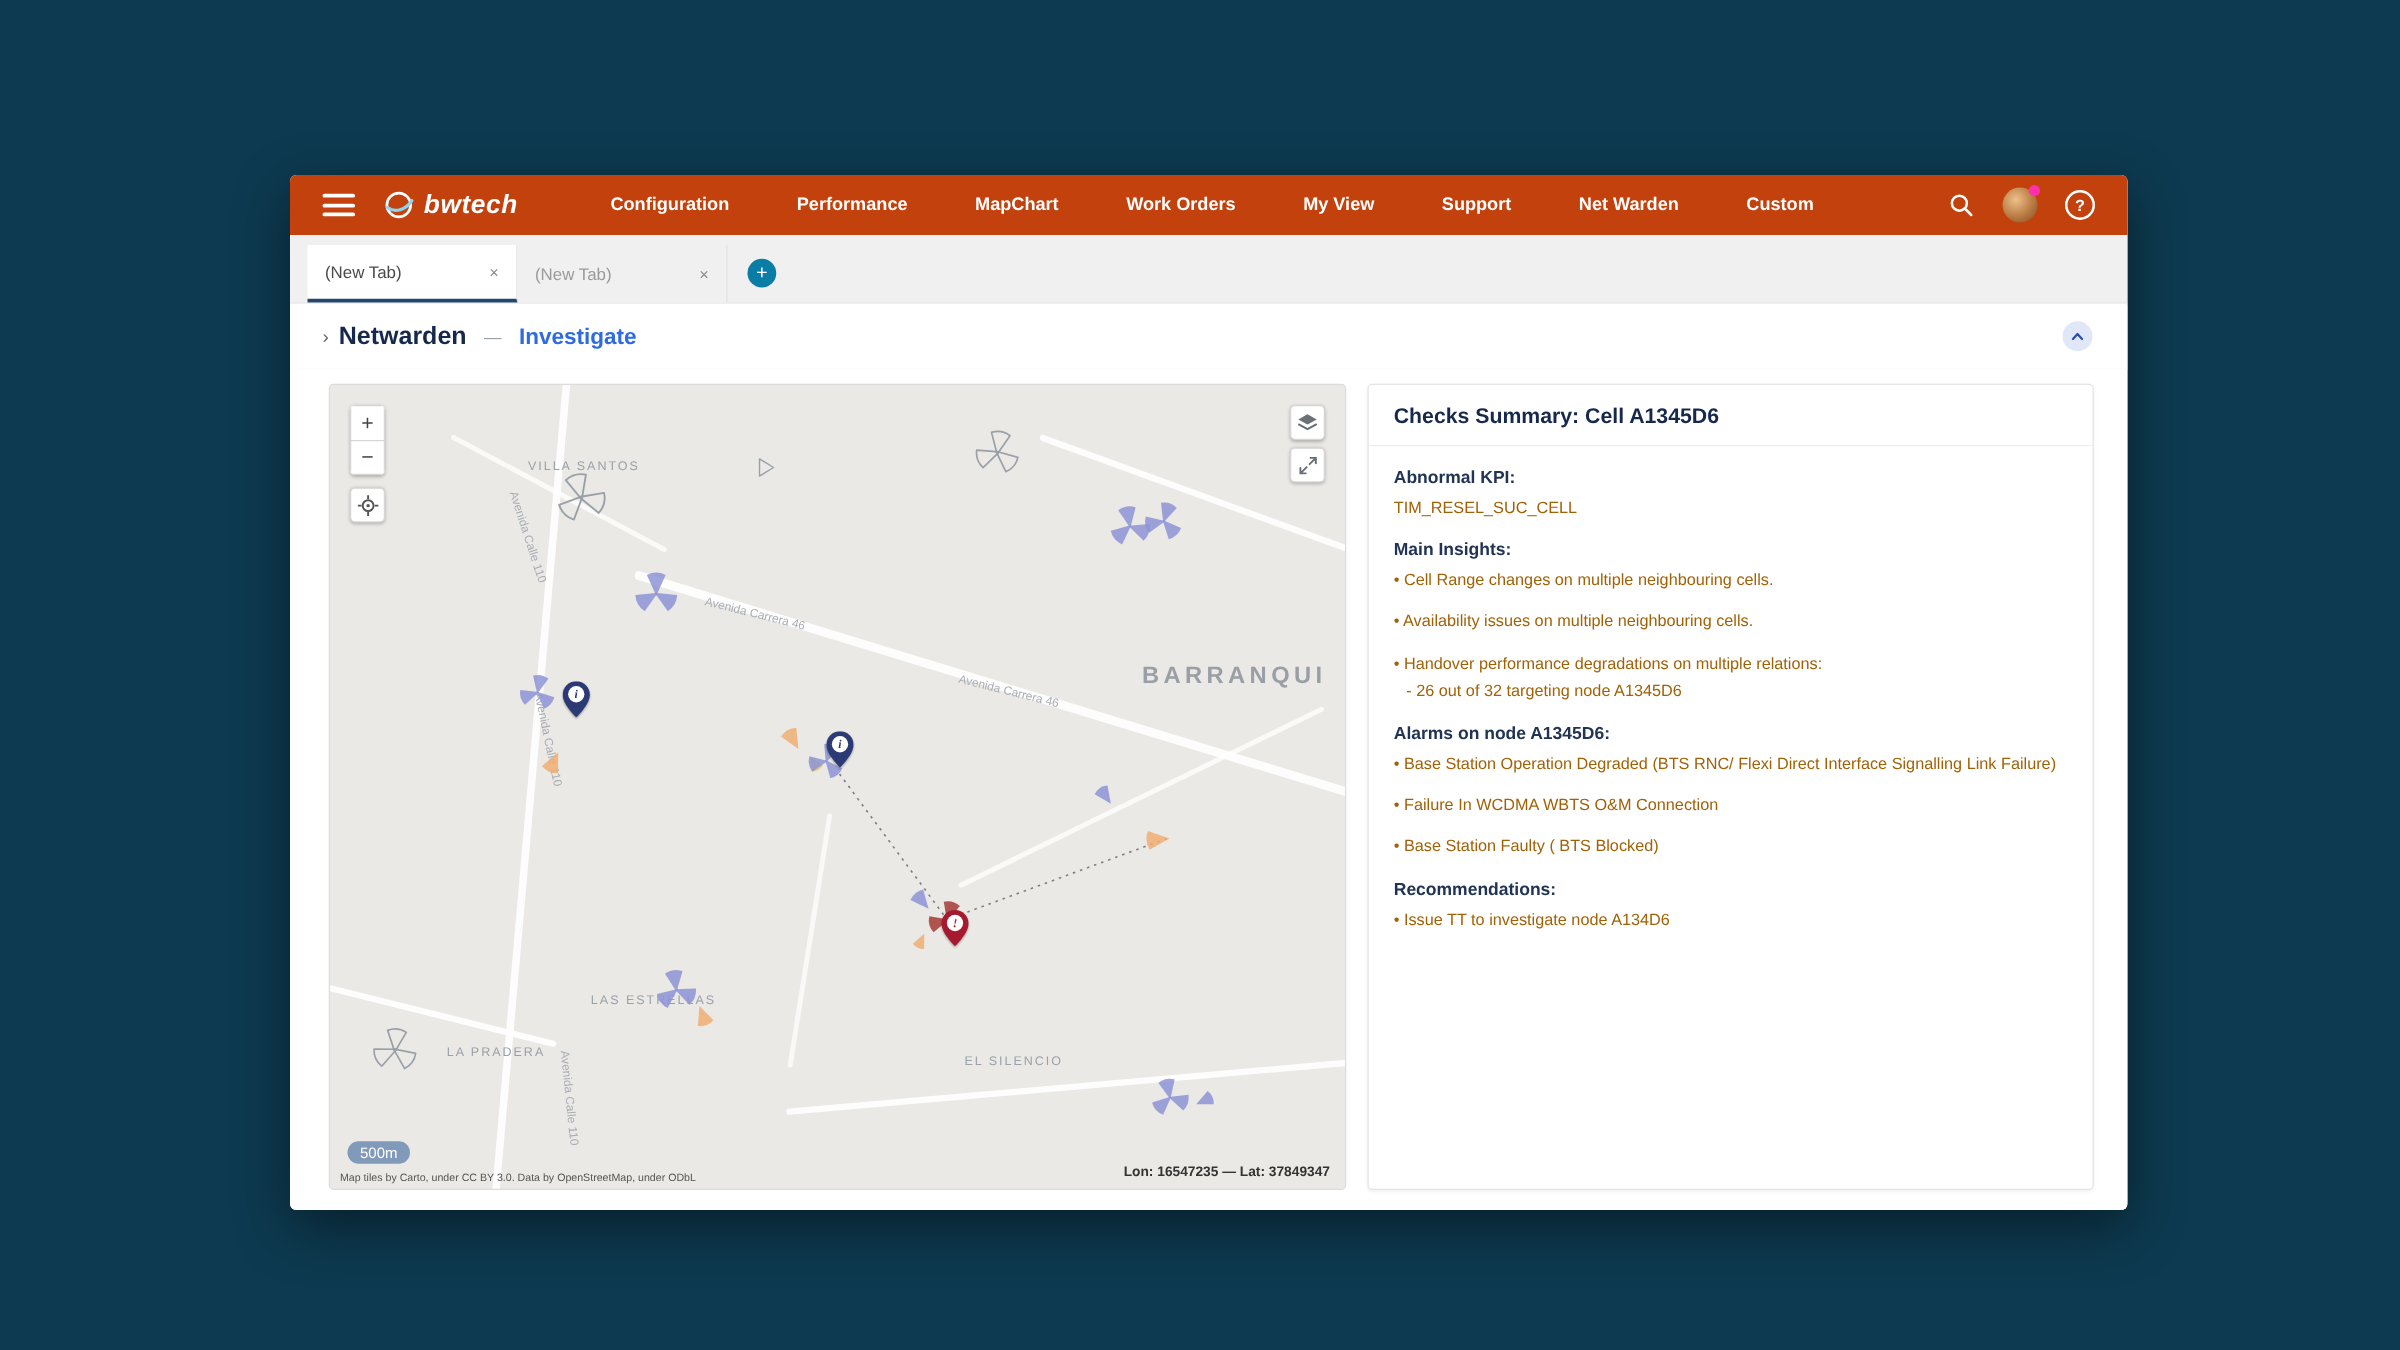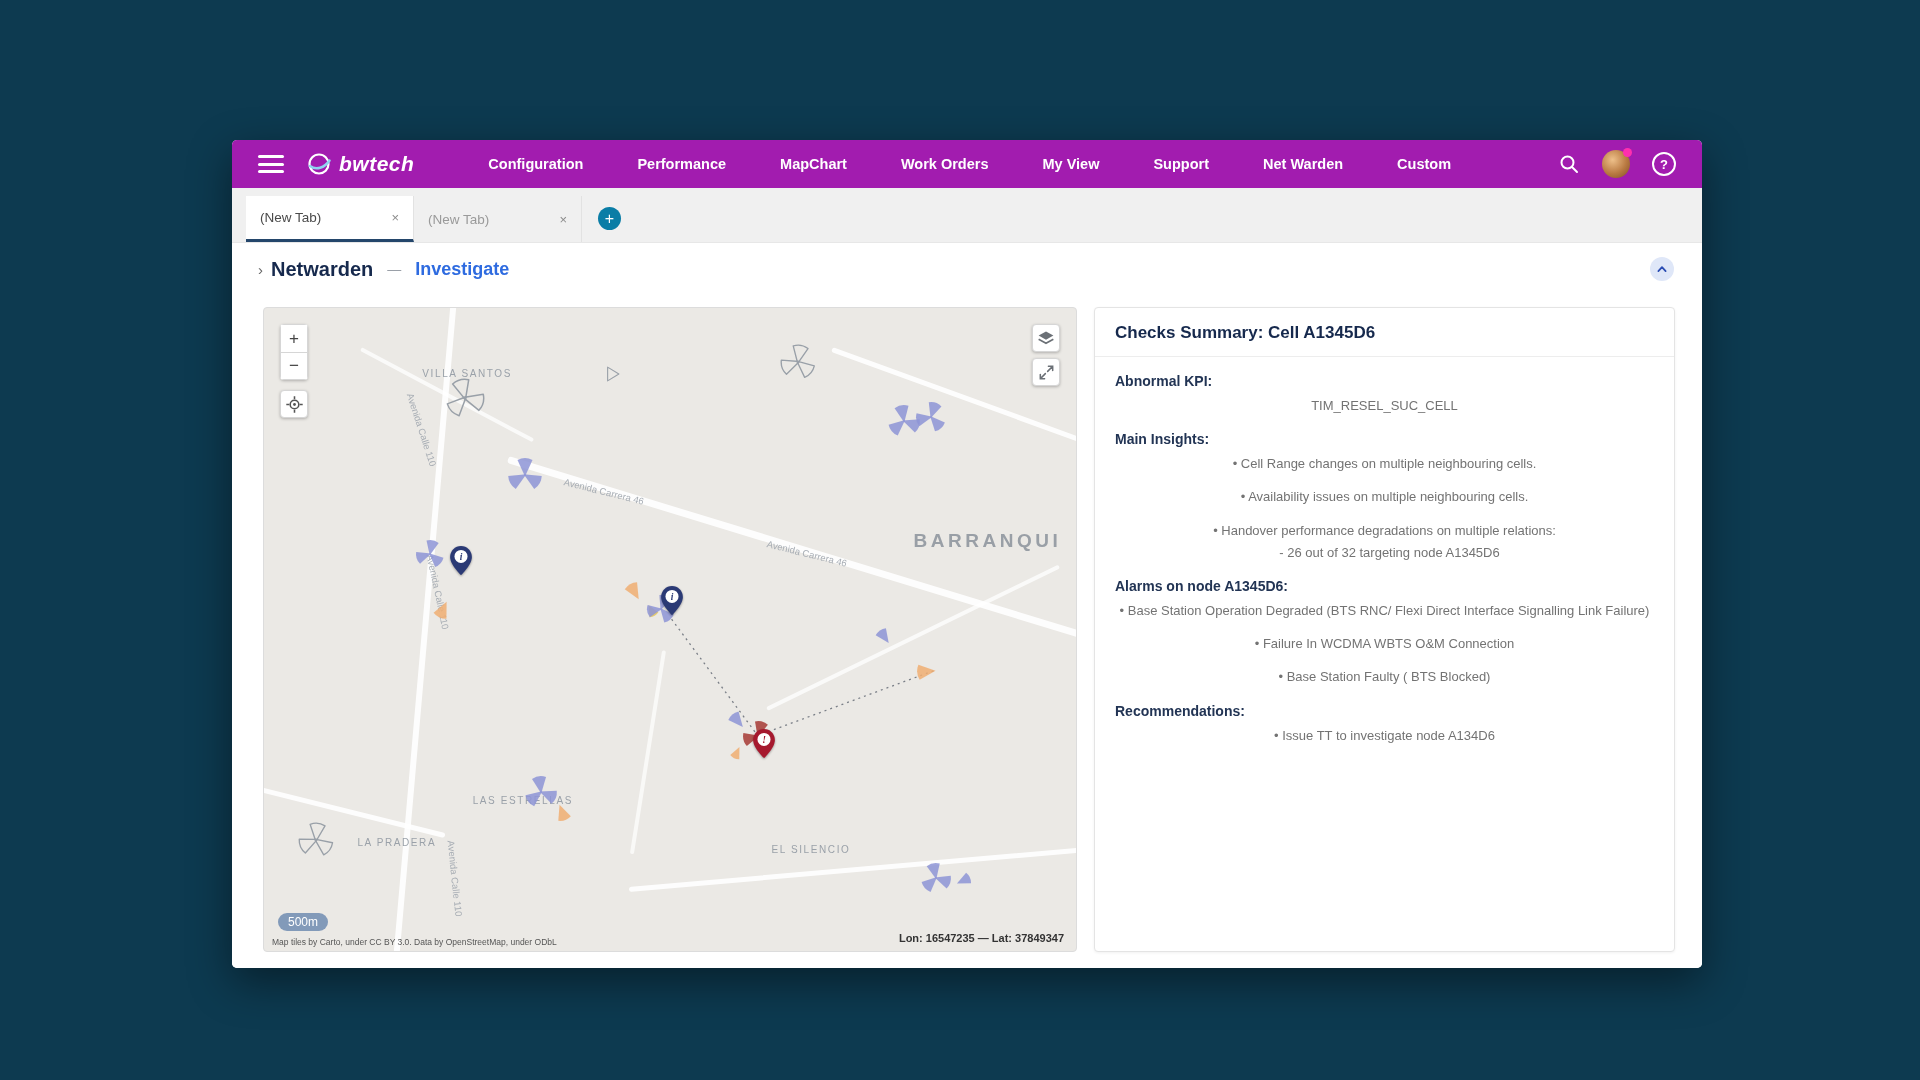--- a/index.html
+++ b/index.html
@@ -2,21 +2,21 @@
 <html><head>
 <meta charset="utf-8">
 <style>
   html,body{margin:0;padding:0;}
   body{background:#0d3a50;font-family:"Liberation Sans",sans-serif;}
   .stage{position:relative;width:1920px;height:1080px;background:#0d3a50;overflow:hidden;}
   .app{position:absolute;left:232px;top:140px;width:1470px;height:828px;background:#fff;border-radius:5px;
        overflow:hidden;display:flex;flex-direction:column;box-shadow:0 14px 44px rgba(0,0,0,.45);}
 
   
-  .navbar{height:48px;flex:0 0 48px;background:#a21caf;display:flex;align-items:center;padding:0 26px;}
+  .navbar{height:48px;flex:0 0 48px;background:#c2410c;display:flex;align-items:center;padding:0 26px;}
   .hamburger{width:26px;height:18px;display:flex;flex-direction:column;justify-content:space-between;
              background:none;border:none;cursor:pointer;padding:0;}
   .hamburger span{display:block;height:3px;border-radius:2px;background:#fff;}
   .brand{display:flex;align-items:center;gap:7px;margin-left:22px;cursor:pointer;}
   .brand-text{color:#fff;font-size:21px;font-weight:700;font-style:italic;letter-spacing:.5px;}
   .nav-items{display:flex;align-items:center;gap:54px;margin-left:74px;}
   .nav-items a{color:#fff;font-size:14.5px;font-weight:600;text-decoration:none;white-space:nowrap;cursor:pointer;}
   .nav-right{margin-left:auto;display:flex;align-items:center;gap:22px;}
   .icon-btn{background:none;border:none;padding:0;cursor:pointer;display:flex;align-items:center;}
   .avatar{position:relative;width:28px;height:28px;border-radius:50%;
@@ -75,21 +75,21 @@
   .coords{position:absolute;right:12px;bottom:7px;z-index:10;color:#333;font-size:11px;font-weight:700;}
 
   
   .summary-panel{flex:1;border:1px solid #e4e4e4;border-radius:4px;background:#fff;box-shadow:0 1px 3px rgba(0,0,0,.06);
                  display:flex;flex-direction:column;overflow:hidden;}
   .summary-header{padding:15px 20px 13px;border-bottom:1px solid #ededed;}
   .summary-header h2{margin:0;font-size:17px;font-weight:700;color:#16294d;}
   .summary-body{padding:16px 20px;overflow:auto;}
   .summary-body h3{margin:16px 0 8px;font-size:14px;font-weight:700;color:#223454;}
   .summary-body h3:first-child{margin-top:0;}
-  .summary-body p{margin:0 0 15px;font-size:13px;color:#737373;line-height:1.4;text-align:center;}
+  .summary-body p{margin:0 0 15px;font-size:13px;color:#a16207;line-height:1.4;}
   .summary-body p.sub{margin-top:-11px;padding-left:10px;}
 </style>
 </head>
 <body>
 
 <div class="stage">
   <div class="app">
 
     <header class="navbar">
       <button class="hamburger">

